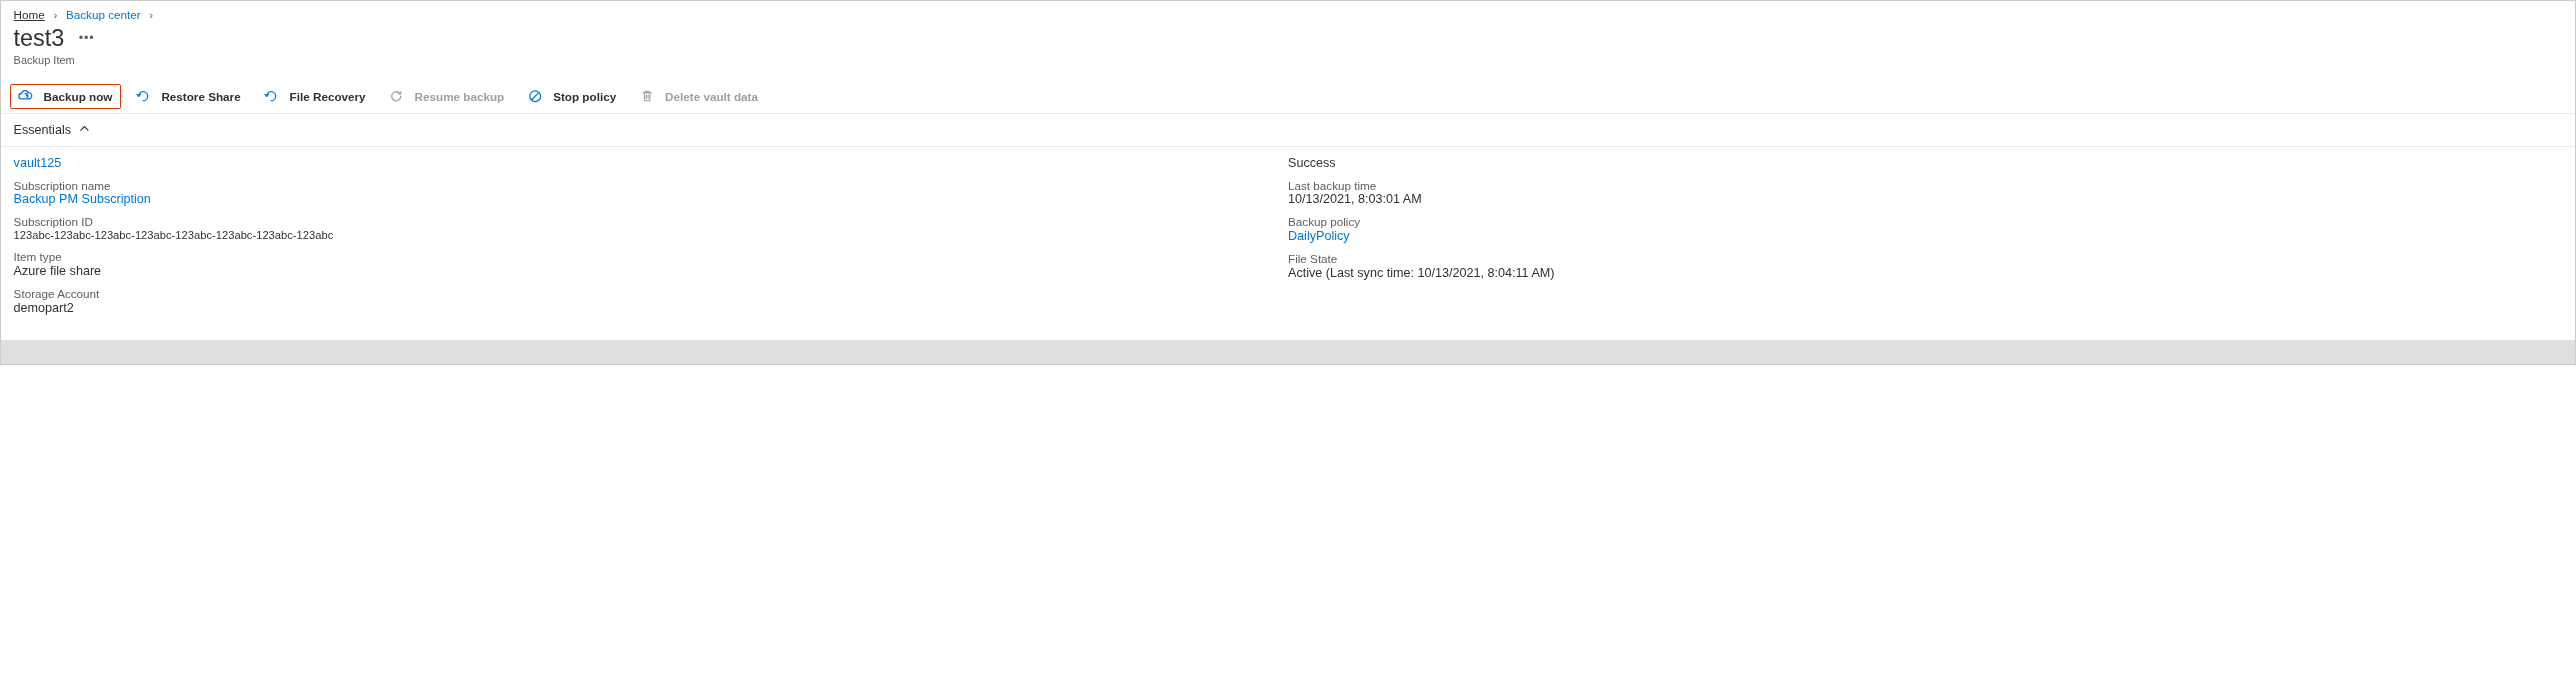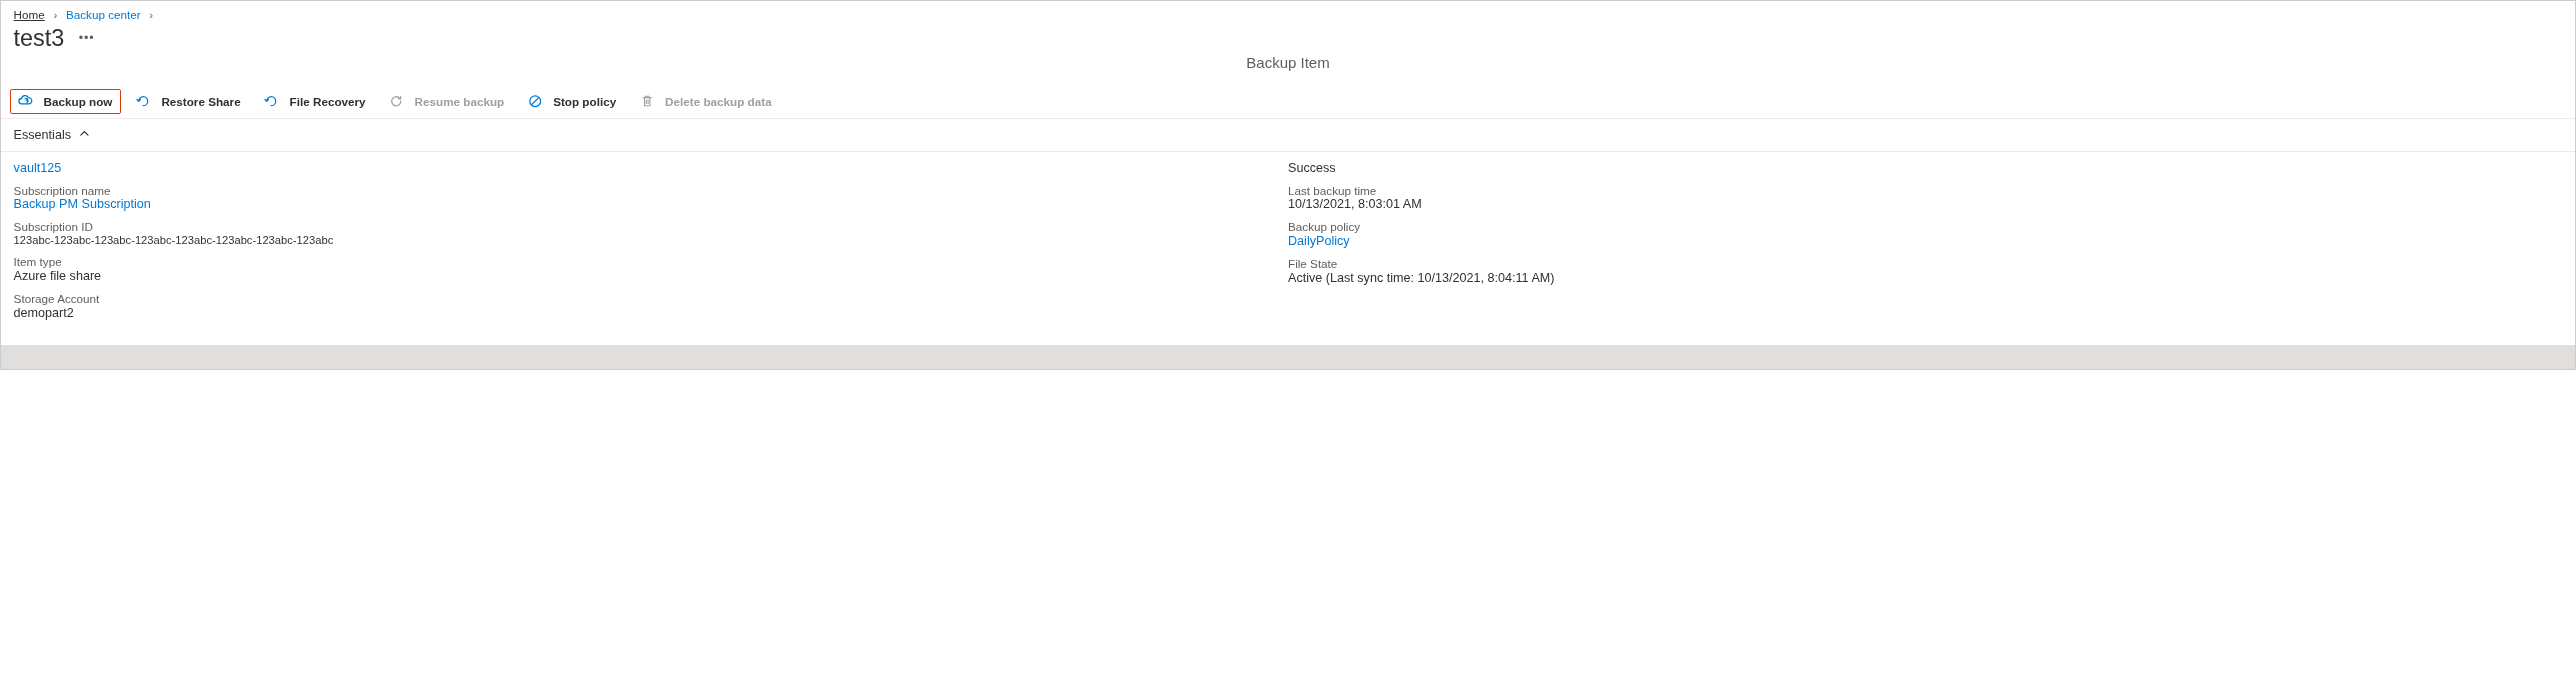--- a/index.html
+++ b/index.html
@@ -30,22 +30,21 @@
     }
     .dots {
       color: #605e5c;
       font-size: 12.6px;
       letter-spacing: 0.9px;
       cursor: pointer;
     }
     .subtitle {
       padding: 0 12.6px 14.4px;
       color: #605e5c;
-      font-size: 15px;
-      text-align: center;
+      font-size: 11px;
     }
     .toolbar {
       display: flex;
       align-items: center;
       padding: 3.6px 9px;
       gap: 7.2px;
       border-bottom: 0.9px solid #edebe9;
     }
     .tool-btn {
       display: inline-flex;
@@ -153,21 +152,21 @@
         </svg>
     </span>
     <span>Stop policy</span>
   </div>
   <div class="tool-btn disabled">
     <span class="ic ic-gray">
       <svg viewBox="0 0 16 16" stroke-width="1.2">
           <path d="M3 4h10M5 4v9h6V4M6 4V2.5h4V4M7 6v5M9 6v5"></path>
         </svg>
     </span>
-    <span>Delete backup data</span>
+    <span>Delete vault data</span>
   </div>
 </div>
 
 <div class="essentials-header">
   <span>Essentials</span>
   <span class="chev">
     <svg width="10.8" height="10.8" viewBox="0 0 12 12">
         <path d="M2 8l4-4 4 4" stroke="#323130" stroke-width="1.3" fill="none" stroke-linecap="round"></path>
       </svg>
   </span>

